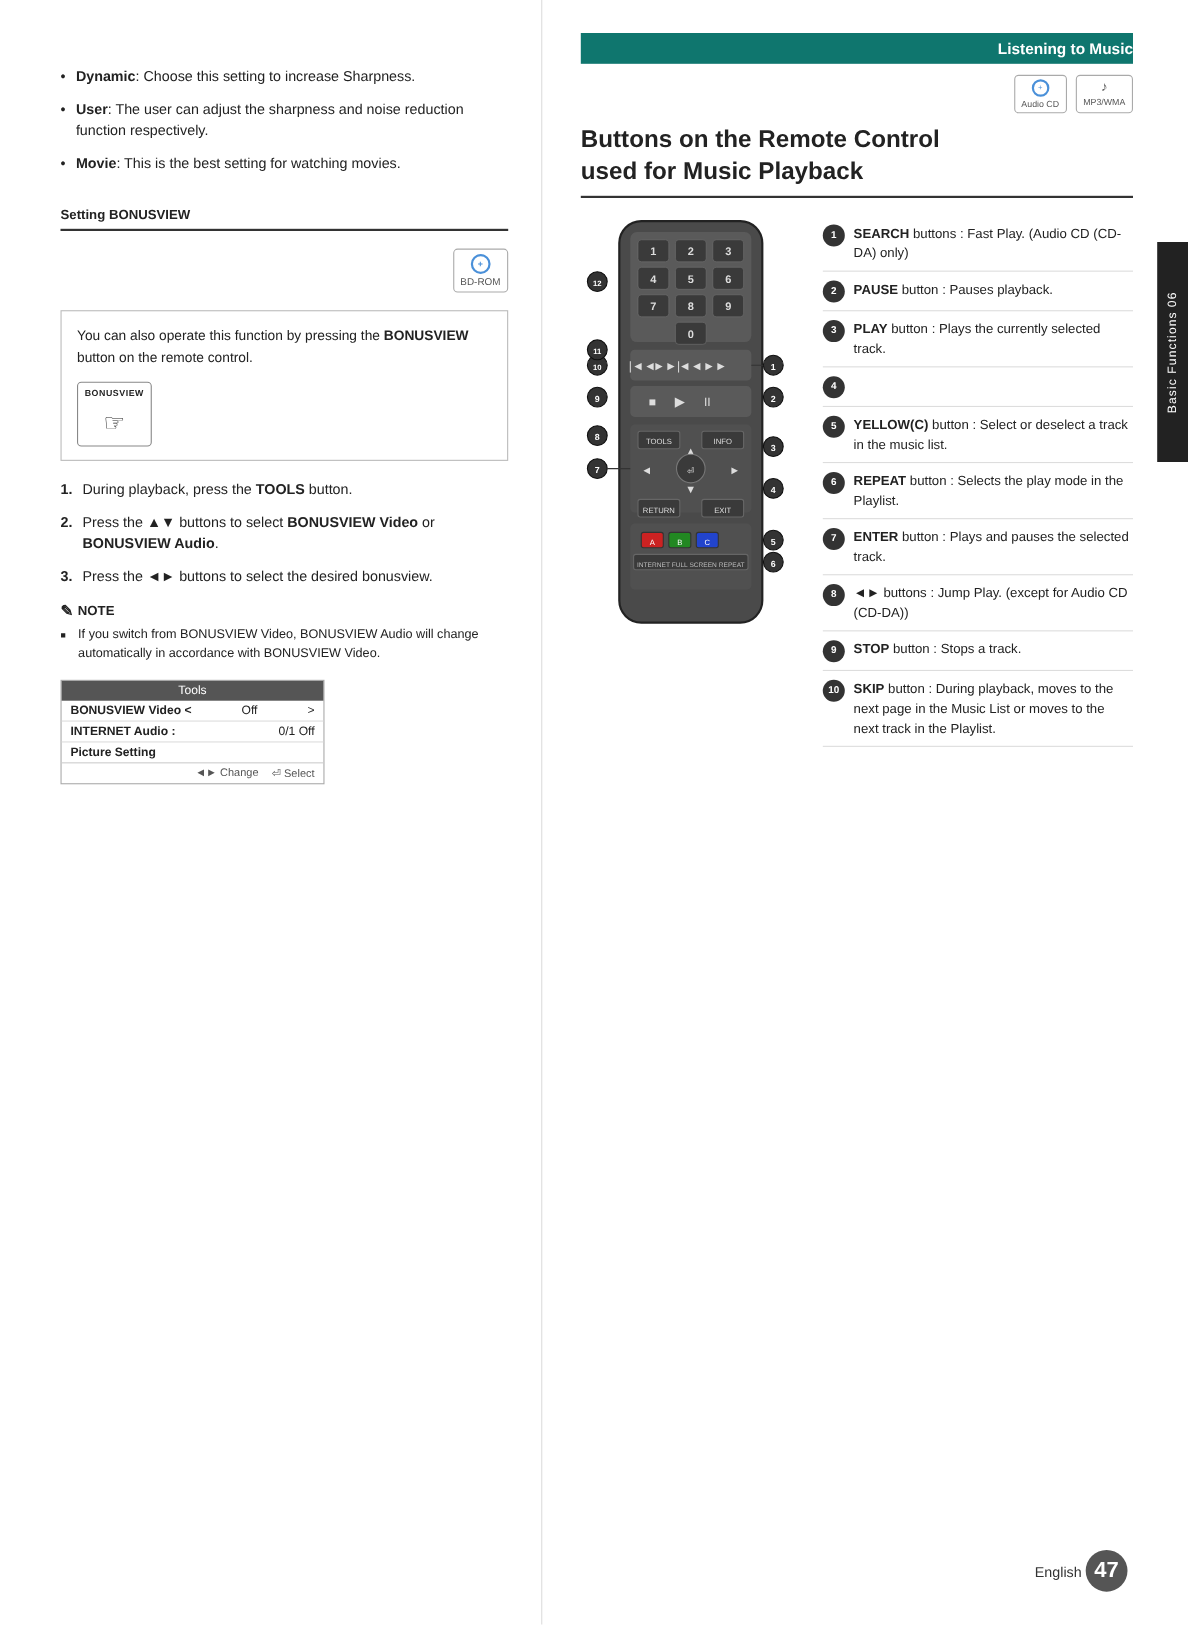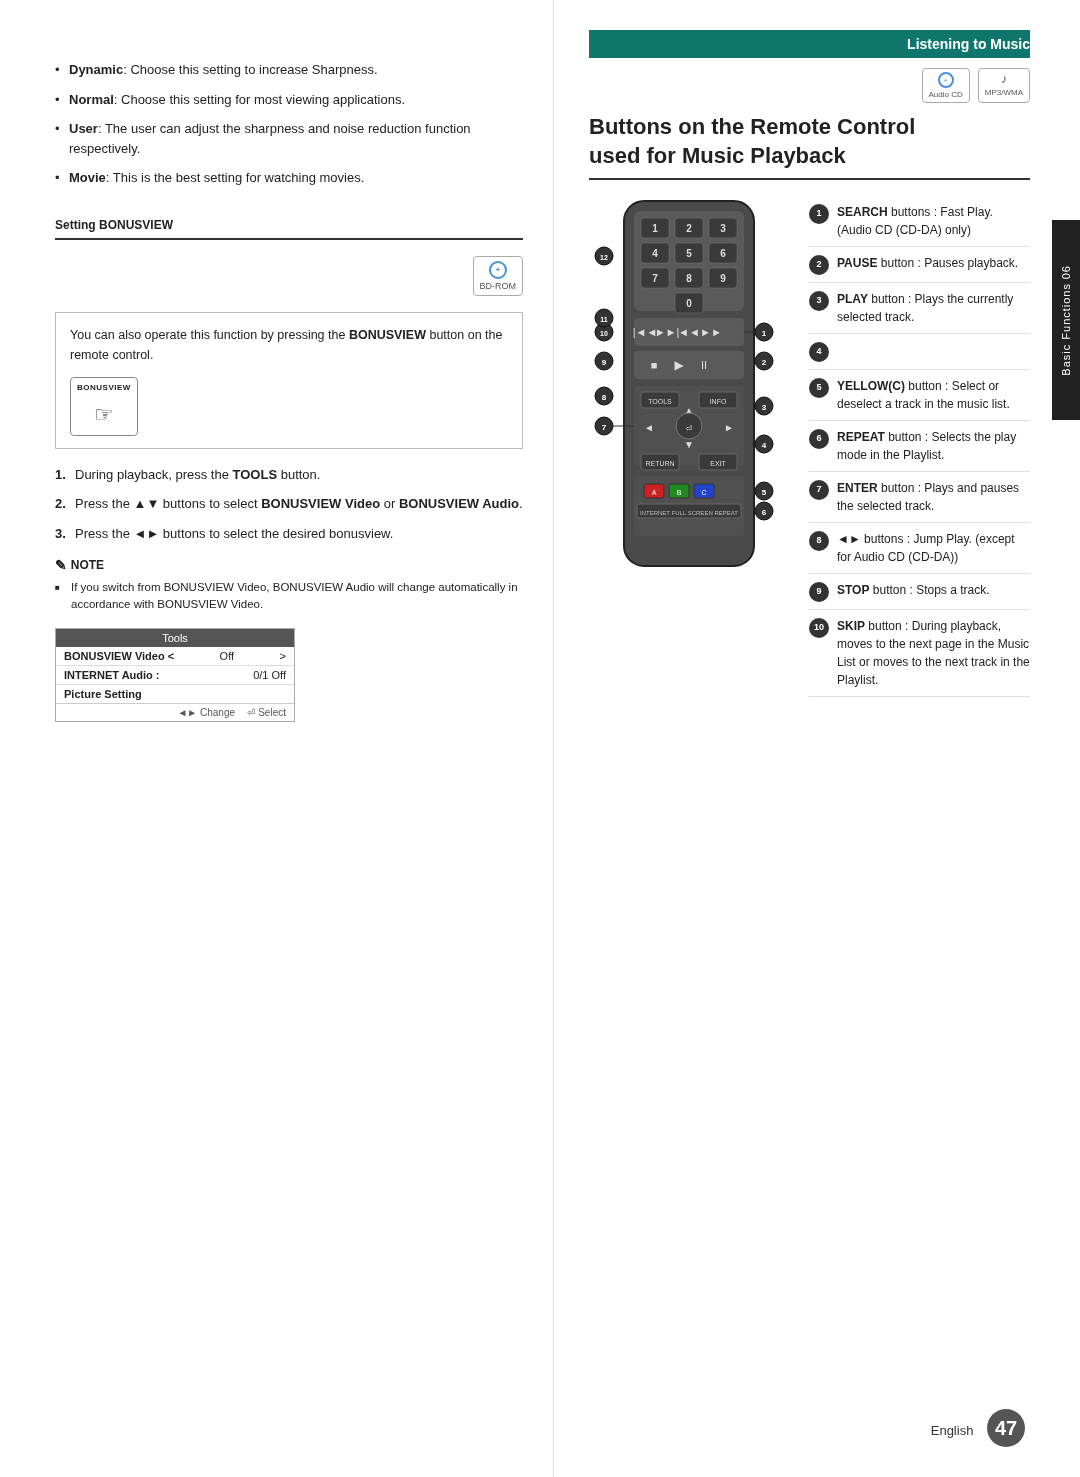--- a/index.html
+++ b/index.html
@@ -34,21 +34,21 @@
     }
     .sidebar-tab-text {
       color: #fff;
       font-size: 11px;
       writing-mode: vertical-rl;
       transform: rotate(180deg);
       letter-spacing: 1px;
     }
     
     .left-col {
-      width: 554px;
+      width: 493px;
       padding: 60px 30px 40px 55px;
       border-right: 1px solid #ddd;
     }
     
     .right-col {
       flex: 1;
       padding: 30px 50px 40px 35px;
     }
     
     .bullet-list {
@@ -299,21 +299,21 @@
       display: inline-block;
       background: #555;
       color: #fff;
       font-size: 20px;
       font-weight: bold;
       width: 38px;
       height: 38px;
       border-radius: 50%;
       text-align: center;
       line-height: 38px;
-      margin-left: 10px;
+      margin-left: 0;
     }
     
     .remote-svg-container {
       position: relative;
       display: inline-block;
     }
   </style>
 </head>
 <body>
 
@@ -324,23 +324,20 @@
       <span class="sidebar-tab-text">06</span>
       <span class="sidebar-tab-text">Basic Functions</span>
     </div>
   </div>
 
   <div class="left-col">
 
     <ul class="bullet-list">
       <li>
         <span class="bold">Dynamic</span><span>: Choose this setting to increase Sharpness.</span>
-      </li>
-      <li>
-        <span class="bold">Normal</span><span>: Choose this setting for most viewing applications.</span>
       </li>
       <li>
         <span class="bold">User</span><span>: The user can adjust the sharpness and noise reduction function respectively.</span>
       </li>
       <li>
         <span class="bold">Movie</span><span>: This is the best setting for watching movies.</span>
       </li>
     </ul>
 
     <div class="section-title">Setting BONUSVIEW</div>

